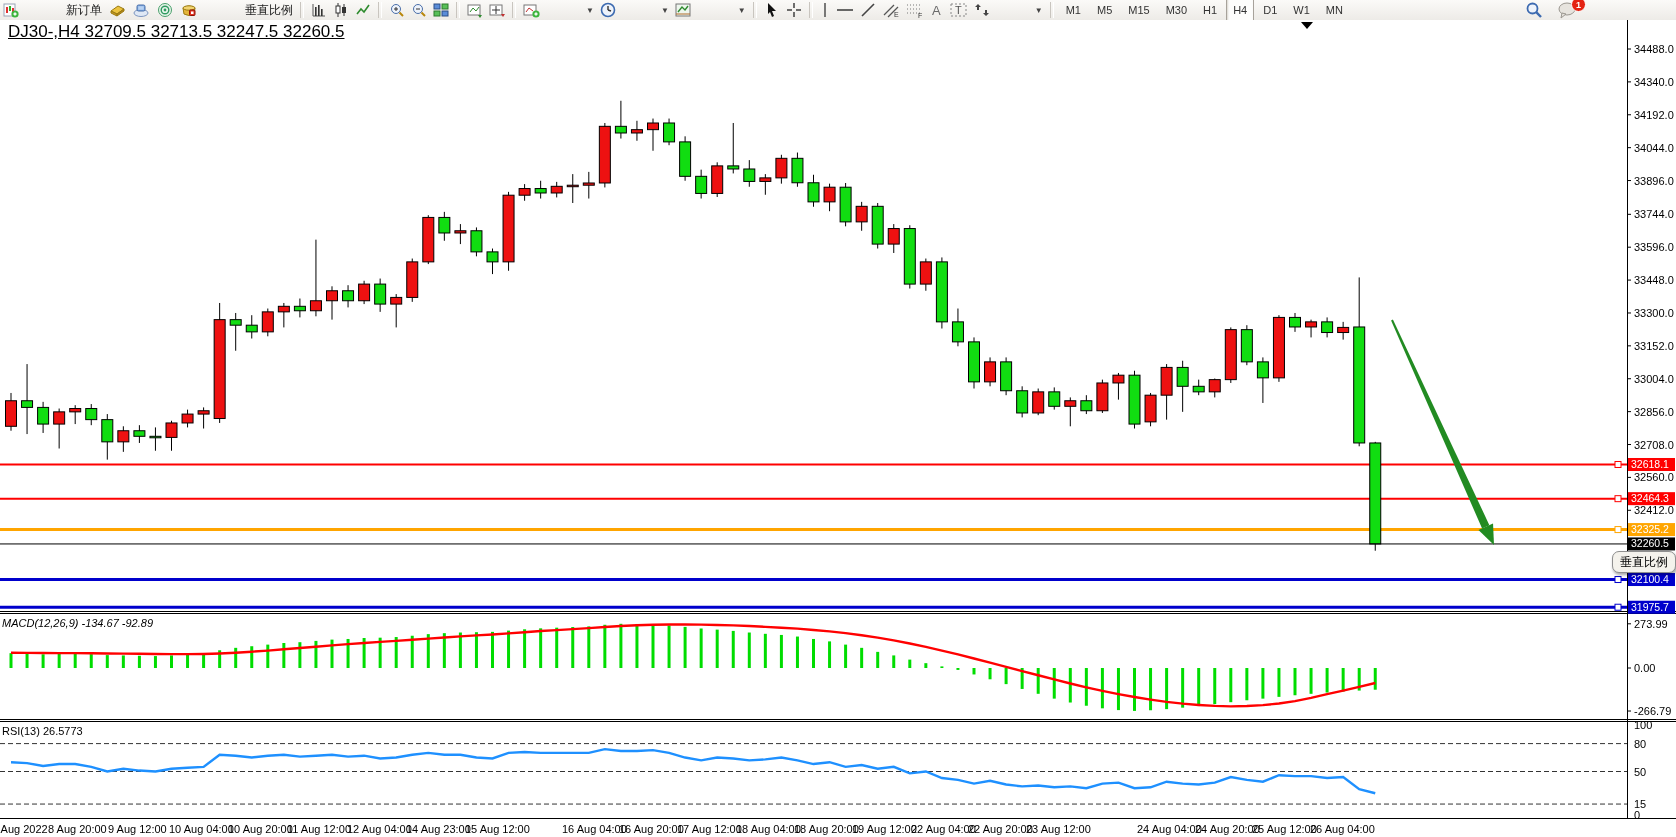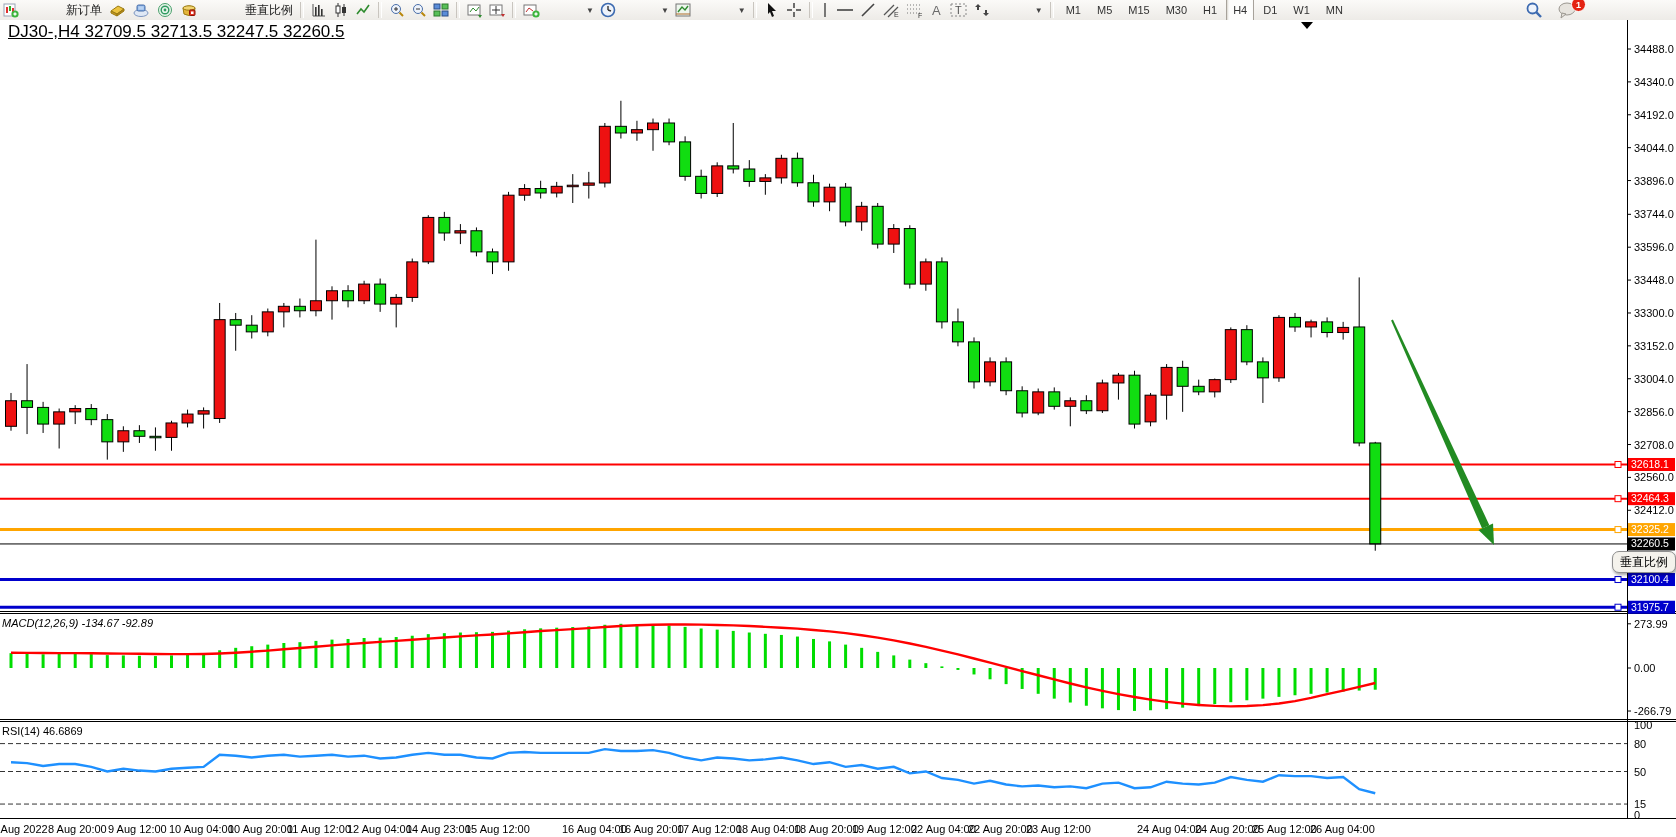--- a/index.html
+++ b/index.html
@@ -708,17 +708,17 @@
           <text x="1252" y="813">25 Aug 12:00</text>
           <text x="1310" y="813">26 Aug 04:00</text>
         </g>
         <g>
           <polygon points="1391.0892181001605,300.4128877945939 1482.099116508763,508.4359131815845 1489.3853717074794,505.1328108248331 1392.9107818998395,299.5871122054061" fill="#228B22"></polygon>
           <polygon points="1494,525 1478.4559889094048,510.0874643599603 1493.0284993068376,503.4812596464573" fill="#228B22"></polygon>
         </g>
       </svg>
     <div class="info-label">DJ30-,H4  32709.5 32713.5 32247.5 32260.5</div>
     <div class="ind-label" style="top:597px;font-style:italic;">MACD(12,26,9) -134.67 -92.89</div>
-    <div class="ind-label" style="top:705px;">RSI(14) 46.6869</div>
+    <div class="ind-label" style="top:705px;">RSI(13) 26.5773</div>
     <div class="tooltip">垂直比例</div>
   </div>
 
 </div>
 
 </body></html>

